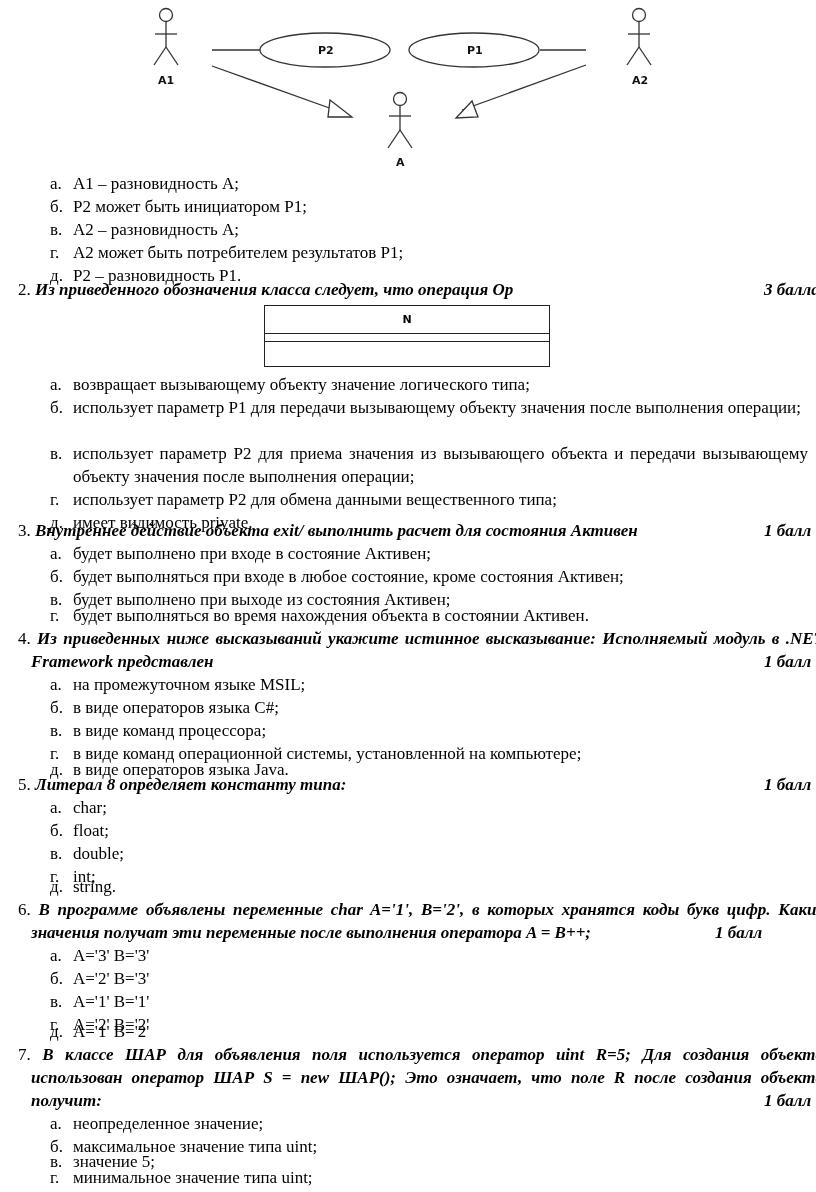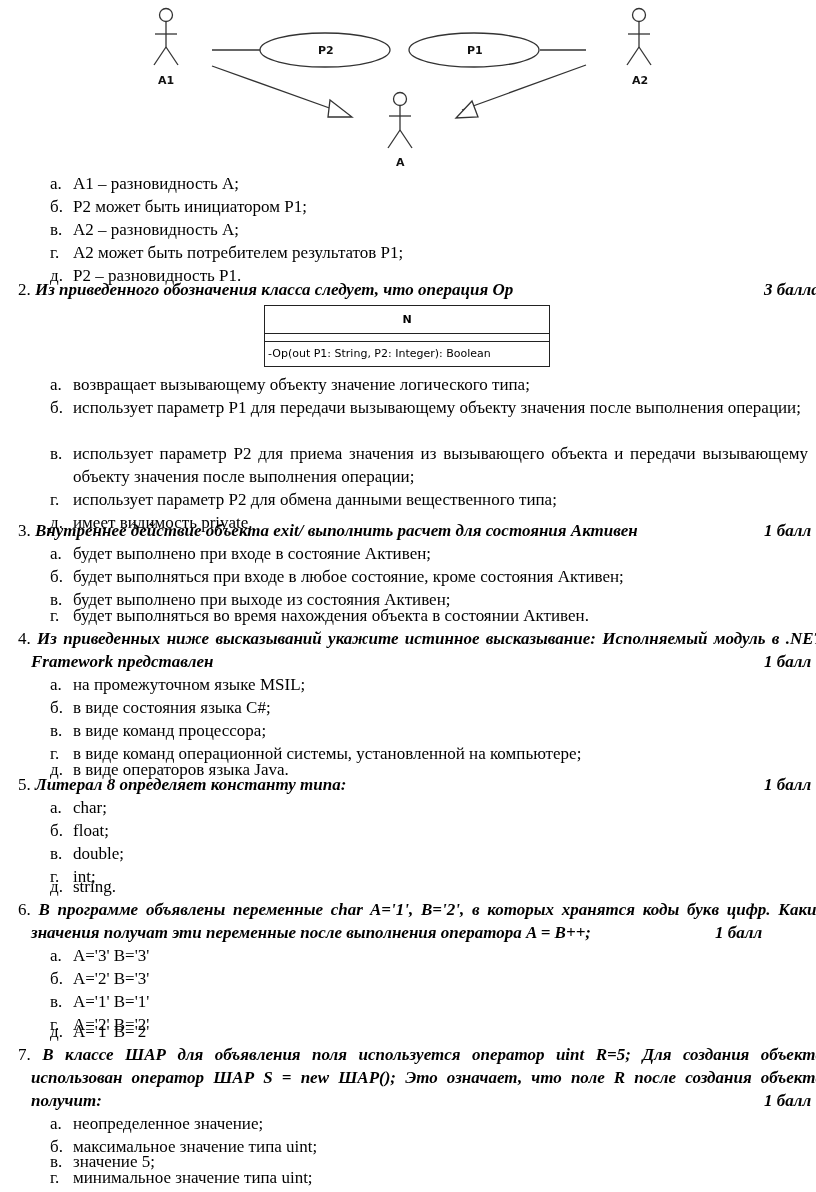--- a/index.html
+++ b/index.html
@@ -100,21 +100,20 @@
     <span class="txt">Р2 – разновидность Р1.</span>
   </div>
 
 <div class="q" style="top:278px">
   <span class="body"><span class="num">2.</span> <span>Из приведенного обозначения класса следует, что операция Op</span></span>
   <span class="pts" style="top:0; left:746px">3 балла</span>
 </div>
 <div class="classbox">
   <div class="name">N</div>
   <div class="attrs"></div>
-  <div class="ops">-Op(out P1: String, P2: Integer): Boolean</div>
 </div>
 <div class="opt" style="top:373px">
     <span class="lbl">а.</span>
     <span class="txt">возвращает вызывающему объекту значение логического типа;</span>
   </div>
 <div class="opt" style="top:396px">
     <span class="lbl">б.</span>
     <span class="txt">использует параметр Р1 для передачи вызывающему объекту значения после выполнения операции;</span>
   </div>
 <div class="opt" style="top:442px">
@@ -154,21 +153,21 @@
 <div class="q" style="top:627px">
   <span class="body"><span class="num">4.</span> <span>Из приведенных ниже высказываний укажите истинное высказывание: Исполняемый модуль в .NET Framework представлен</span></span>
   <span class="pts" style="top:23px; left:746px">1 балл</span>
 </div>
 <div class="opt" style="top:673px">
     <span class="lbl">а.</span>
     <span class="txt">на промежуточном языке MSIL;</span>
   </div>
 <div class="opt" style="top:696px">
     <span class="lbl">б.</span>
-    <span class="txt">в виде состояния языка C#;</span>
+    <span class="txt">в виде операторов языка C#;</span>
   </div>
 <div class="opt" style="top:719px">
     <span class="lbl">в.</span>
     <span class="txt">в виде команд процессора;</span>
   </div>
 <div class="opt" style="top:742px">
     <span class="lbl">г.</span>
     <span class="txt">в виде команд операционной системы, установленной на компьютере;</span>
   </div>
 <div class="opt" style="top:758px">

